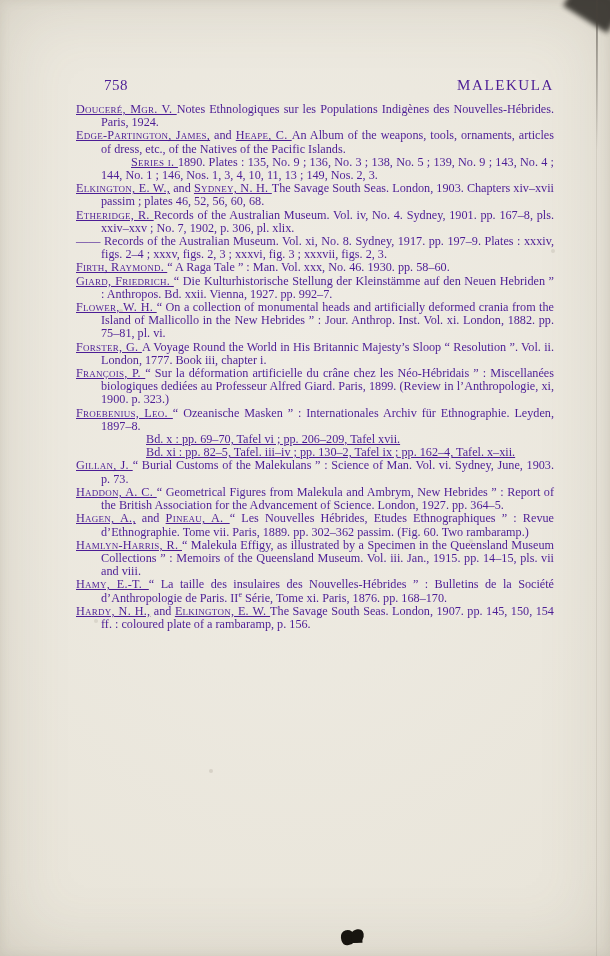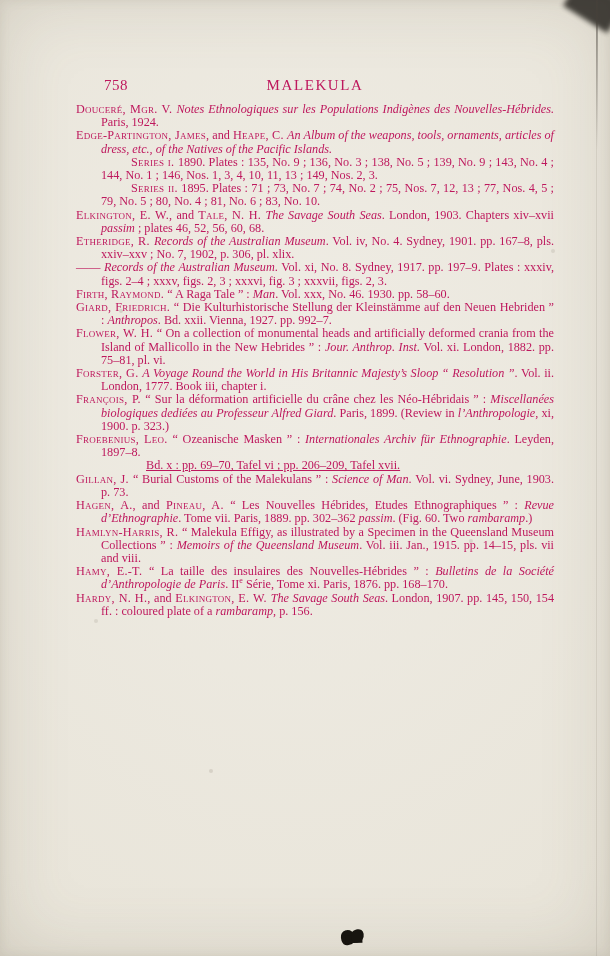--- a/index.html
+++ b/index.html
@@ -46,66 +46,67 @@
   .ink-blob::after {
     content:""; position:absolute; left:10px; top:1px; width:13px; height:13px;
     background:#17140f; border-radius:55% 45% 60% 50%;
   }
   .ink-blob::before {
     content:""; position:absolute; left:4px; top:6px; width:17px; height:8px;
     background:#17140f; transform:rotate(8deg);
   }
   .text-block {
     position:absolute; left:76px; top:76px; width:478px;
-    color:#be185d;
+    color:#4c1d95;
     font-size:12.2px; line-height:13.2px;
     text-align:justify;
   }
   .header { position:relative; margin-bottom:9px; height:18px; }
   .page-number {
     position:absolute; left:28px; top:0;
     font-size:15px; line-height:18px; letter-spacing:.5px;
   }
   .running-title {
-    text-align:center; font-size:15px; line-height:18px; letter-spacing:1.6px;
+    text-align:right; font-size:15px; line-height:18px; letter-spacing:1.6px;
   }
   p.entry { margin:0; padding-left:25px; text-indent:-25px; }
   p.entry.sub  { text-indent:30px; }
   p.entry.sub2 { text-indent:45px;text-decoration:underline; }
-  .sc  { font-variant:small-caps; letter-spacing:.25px; }
-  .i   { font-style:italic; }
+  .sc  { font-variant:small-caps; letter-spacing:.25px;text-decoration:underline; }
+  .i   { }
   .sup { vertical-align:super; font-size:.65em; line-height:0; }
 </style>
 </head>
 <body>
 
 <div class="paper"></div>
 <div class="specks"></div>
 
 <div class="text-block">
   <div class="header">
     <span class="page-number">758</span>
     <div class="running-title">MALEKULA</div>
   </div>
   <div class="entries">
       <p class="entry"><span class="sc">Douceré, Mgr. V. </span><span class="i">Notes Ethnologiques sur les Populations Indigènes des Nouvelles-Hébrides.</span><span> Paris, 1924.</span></p>
       <p class="entry"><span class="sc">Edge-Partington, James,</span><span> and </span><span class="sc">Heape, C. </span><span class="i">An Album of the weapons, tools, ornaments, articles of dress, etc., of the Natives of the Pacific Islands.</span></p>
       <p class="entry sub"><span class="sc">Series i. </span><span>1890. Plates : 135, No. 9 ; 136, No. 3 ; 138, No. 5 ; 139, No. 9 ; 143, No. 4 ; 144, No. 1 ; 146, Nos. 1, 3, 4, 10, 11, 13 ; 149, Nos. 2, 3.</span></p>
-      <p class="entry sub"><span class="sc">Series ii. </span><span>1895. Plates : 71 ; 73, No. 7 ; 74, No. 2 ; 75, Nos. 7, 12, 13 ; 77, Nos. 4, 5 ; 79, No. 5 ; 80, No. 4 ; 81, No. 6 ; 83, No. 10.</span></p>
-      <p class="entry"><span class="sc">Elkington, E. W.,</span><span> and </span><span class="sc">Tale, N. H. </span><span class="i">The Savage South Seas</span><span>. London, 1903. Chapters xiv–xvii </span><span class="i">passim</span><span> ; plates 46, 52, 56, 60, 68.</span></p>
+      <p class="entry"><span class="sc">Elkington, E. W.,</span><span> and </span><span class="sc">Sydney, N. H. </span><span class="i">The Savage South Seas</span><span>. London, 1903. Chapters xiv–xvii </span><span class="i">passim</span><span> ; plates 46, 52, 56, 60, 68.</span></p>
       <p class="entry"><span class="sc">Etheridge, R. </span><span class="i">Records of the Australian Museum</span><span>. Vol. iv, No. 4. Sydney, 1901. pp. 167–8, pls. xxiv–xxv ; No. 7, 1902, p. 306, pl. xlix.</span></p>
       <p class="entry"><span>—— </span><span class="i">Records of the Australian Museum</span><span>. Vol. xi, No. 8. Sydney, 1917. pp. 197–9. Plates : xxxiv, figs. 2–4 ; xxxv, figs. 2, 3 ; xxxvi, fig. 3 ; xxxvii, figs. 2, 3.</span></p>
       <p class="entry"><span class="sc">Firth, Raymond. </span><span>“ A Raga Tale ” : </span><span class="i">Man</span><span>. Vol. xxx, No. 46. 1930. pp. 58–60.</span></p>
       <p class="entry"><span class="sc">Giard, Friedrich. </span><span>“ Die Kulturhistorische Stellung der Kleinstämme auf den Neuen Hebriden ” : </span><span class="i">Anthropos</span><span>. Bd. xxii. Vienna, 1927. pp. 992–7.</span></p>
       <p class="entry"><span class="sc">Flower, W. H. </span><span>“ On a collection of monumental heads and artificially deformed crania from the Island of Mallicollo in the New Hebrides ” : </span><span class="i">Jour. Anthrop. Inst.</span><span> Vol. xi. London, 1882. pp. 75–81, pl. vi.</span></p>
       <p class="entry"><span class="sc">Forster, G. </span><span class="i">A Voyage Round the World in His Britannic Majesty’s Sloop “ Resolution ”</span><span>. Vol. ii. London, 1777. Book iii, chapter i.</span></p>
       <p class="entry"><span class="sc">François, P. </span><span>“ Sur la déformation artificielle du crâne chez les Néo-Hébridais ” : </span><span class="i">Miscellanées biologiques dediées au Professeur Alfred Giard</span><span>. Paris, 1899. (Review in </span><span class="i">l’Anthropologie</span><span>, xi, 1900. p. 323.)</span></p>
       <p class="entry"><span class="sc">Froebenius, Leo. </span><span>“ Ozeanische Masken ” : </span><span class="i">Internationales Archiv für Ethnographie</span><span>. Leyden, 1897–8.</span></p>
       <p class="entry sub2"><span>Bd. x : pp. 69–70, Tafel vi ; pp. 206–209, Tafel xvii.</span></p>
+      <p class="entry sub2"><span>Bd. xi : pp. 82–5, Tafel. iii–iv ; pp. 130–2, Tafel ix ; pp. 162–4, Tafel. x–xii.</span></p>
       <p class="entry"><span class="sc">Gillan, J. </span><span>“ Burial Customs of the Malekulans ” : </span><span class="i">Science of Man</span><span>. Vol. vi. Sydney, June, 1903. p. 73.</span></p>
+      <p class="entry"><span class="sc">Haddon, A. C. </span><span>“ Geometrical Figures from Malekula and Ambrym, New Hebrides ” : </span><span class="i">Report of the British Association for the Advancement of Science</span><span>. London, 1927. pp. 364–5.</span></p>
       <p class="entry"><span class="sc">Hagen, A.,</span><span> and </span><span class="sc">Pineau, A. </span><span>“ Les Nouvelles Hébrides, Etudes Ethnographiques ” : </span><span class="i">Revue d’Ethnographie</span><span>. Tome vii. Paris, 1889. pp. 302–362 </span><span class="i">passim</span><span>. (Fig. 60. Two </span><span class="i">rambaramp</span><span>.)</span></p>
       <p class="entry"><span class="sc">Hamlyn-Harris, R. </span><span>“ Malekula Effigy, as illustrated by a Specimen in the Queensland Museum Collections ” : </span><span class="i">Memoirs of the Queensland Museum</span><span>. Vol. iii. Jan., 1915. pp. 14–15, pls. vii and viii.</span></p>
       <p class="entry"><span class="sc">Hamy, E.-T. </span><span>“ La taille des insulaires des Nouvelles-Hébrides ” : </span><span class="i">Bulletins de la Société d’Anthropologie de Paris</span><span>. II</span><span class="sup">e</span><span> Série, Tome xi. Paris, 1876. pp. 168–170.</span></p>
       <p class="entry"><span class="sc">Hardy, N. H.,</span><span> and </span><span class="sc">Elkington, E. W. </span><span class="i">The Savage South Seas</span><span>. London, 1907. pp. 145, 150, 154 ff. : coloured plate of a </span><span class="i">rambaramp</span><span>, p. 156.</span></p>
     </div>
 </div>
 
 <div class="corner-smudge"></div>
 <div class="edge-line"></div>
 <div class="edge-line-faint"></div>

